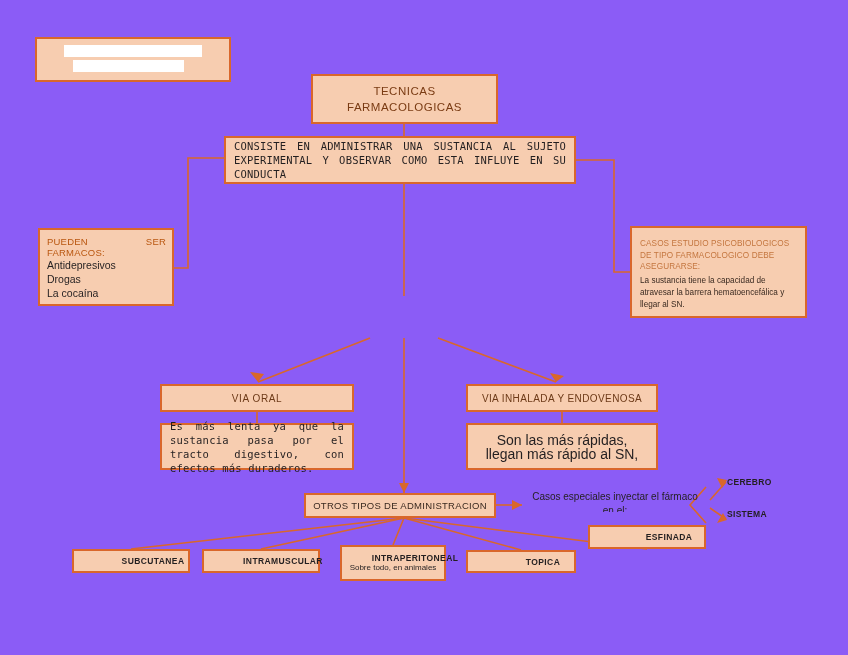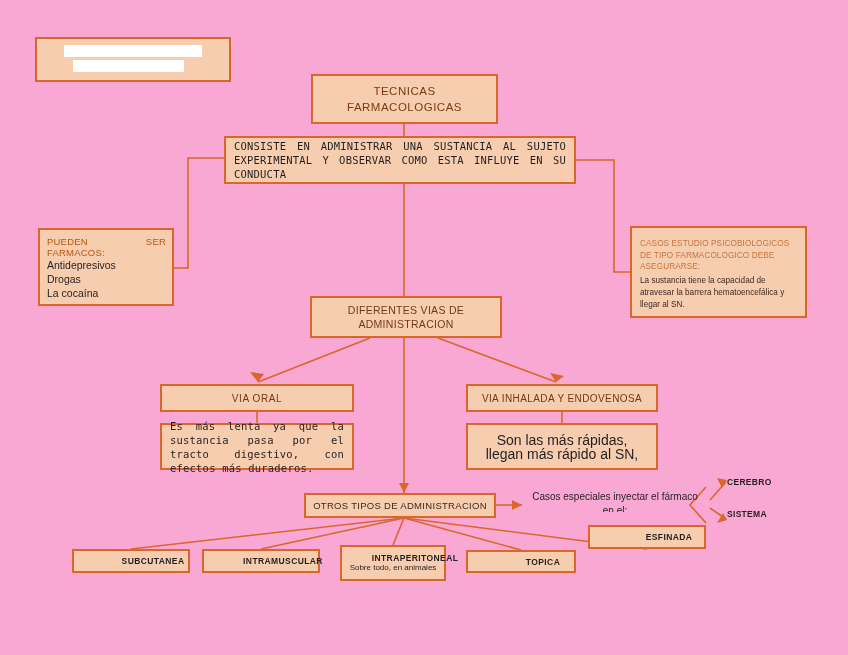--- a/index.html
+++ b/index.html
@@ -7,21 +7,21 @@
     padding: 0;
     background: #f7cdb0;
   }
   body {
     font-family: "Liberation Sans", sans-serif;
   }
   #canvas {
     position: relative;
     width: 848px;
     height: 655px;
-    background: #f9a8d4;
+    background: #8b5cf6;
     overflow: hidden;
   }
   svg.links {
     position: absolute;
     left: 0;
     top: 0;
     width: 848px;
     height: 655px;
     pointer-events: none;
   }
@@ -201,24 +201,20 @@
     <div class="v">Antidepresivos</div>
     <div class="v">Drogas</div>
     <div class="v">La cocaína</div>
   </div>
 
   <div class="node left-align" id="n-casos">
     <div class="h">CASOS ESTUDIO PSICOBIOLOGICOS DE TIPO FARMACOLOGICO DEBE ASEGURARSE:</div>
     <div class="b">La sustancia tiene la capacidad de atravesar la barrera hematoencefálica y llegar al SN.</div>
   </div>
 
-  <div class="node" id="n-vias">
-    <div class="t">DIFERENTES VIAS DE</div>
-    <div class="t">ADMINISTRACION</div>
-  </div>
 
   <div class="node" id="n-oral">
     <div class="t">VIA ORAL</div>
   </div>
   <div class="node" id="n-oral-d">
     <div class="mono-justify">Es más lenta ya que la sustancia pasa por el tracto digestivo, con efectos más duraderos.</div>
   </div>
 
   <div class="node" id="n-inh">
     <div class="t">VIA INHALADA Y ENDOVENOSA</div>

